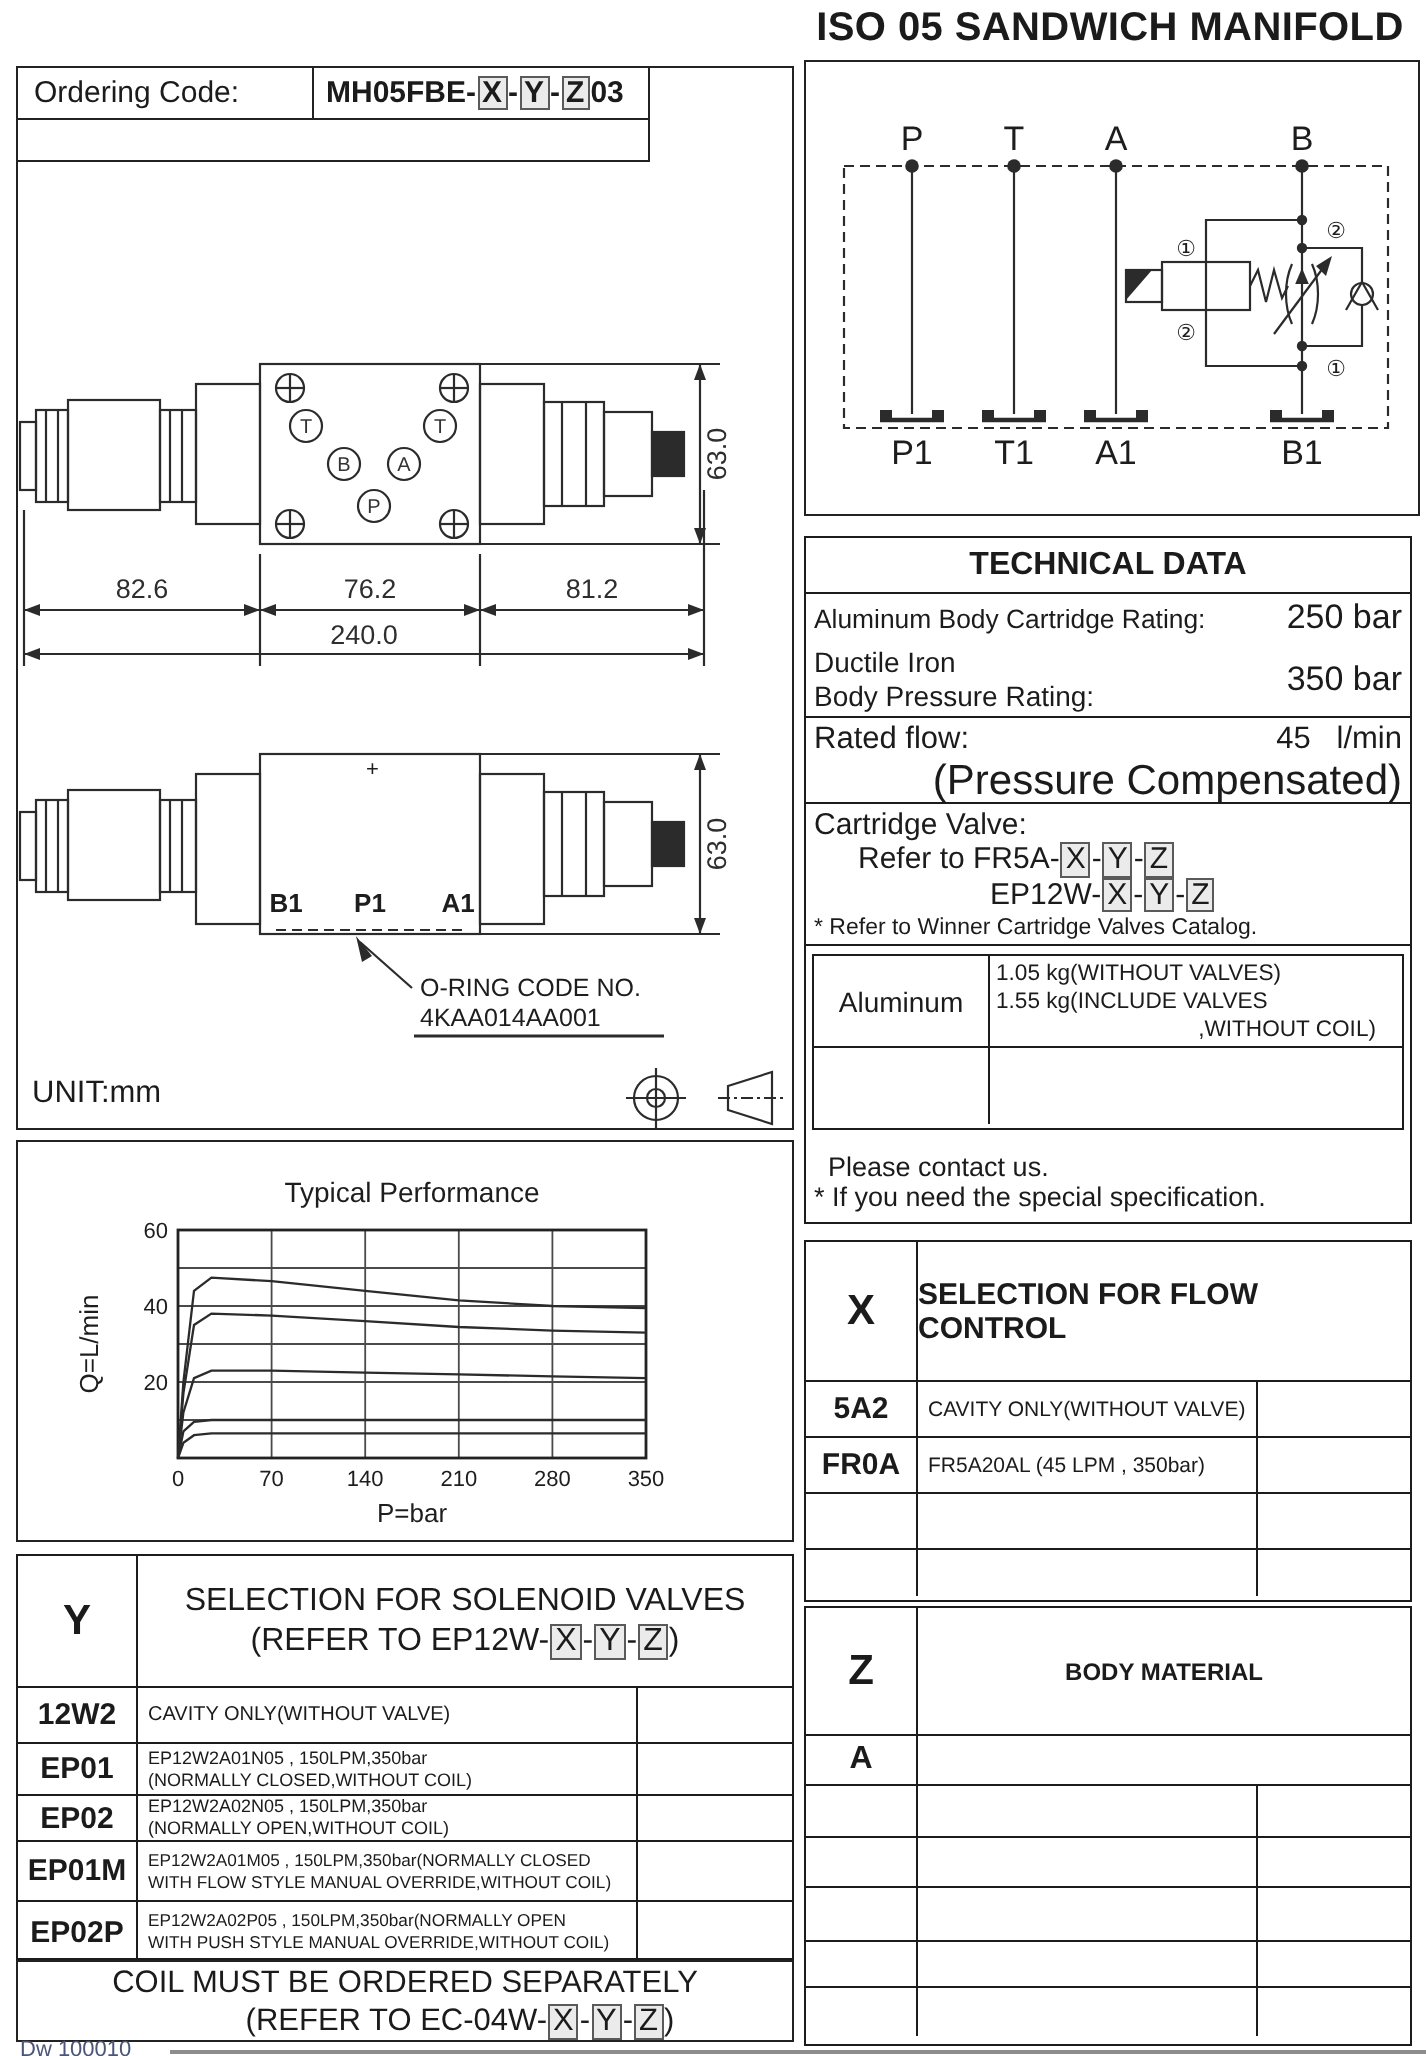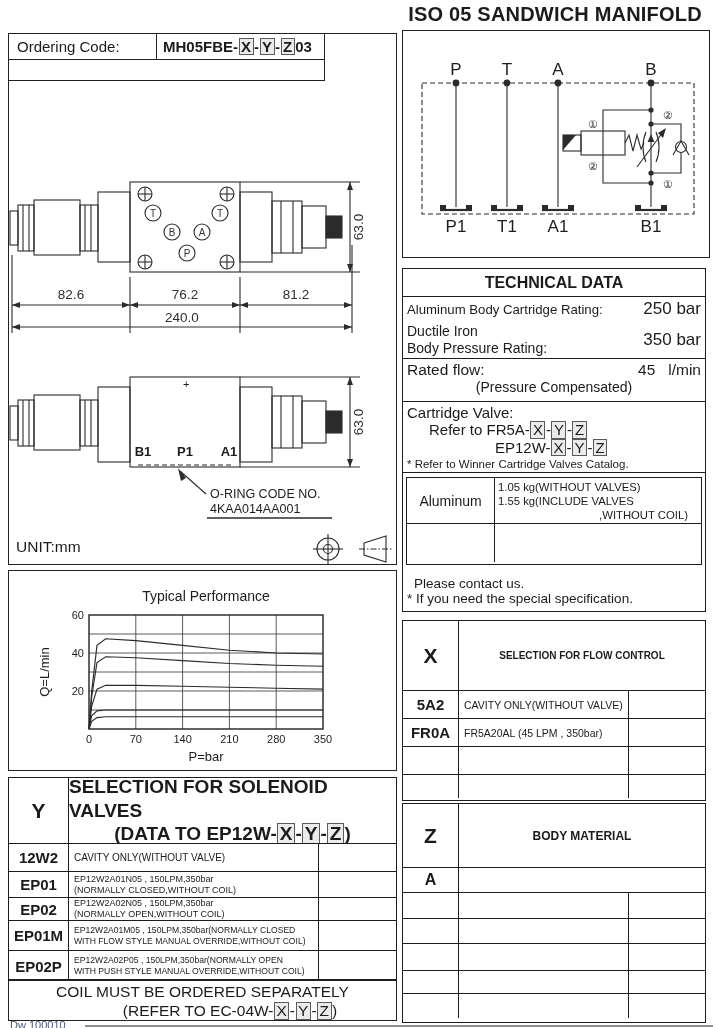--- a/index.html
+++ b/index.html
@@ -235,23 +235,23 @@
       <text class="tick" x="73" y="44" text-anchor="end">60</text>
       <text class="ctitle" x="195" y="26" text-anchor="middle">Typical Performance</text>
       <text class="clabel" x="195" y="186" text-anchor="middle">P=bar</text>
       <text class="clabel" transform="translate(38,97) rotate(-90)" text-anchor="middle">Q=L/min</text>
     </svg>
 </div>
 
 <div class="tbl" style="left:8px;top:777px;width:389px;height:203px">
   <div class="trow" style="height:66px">
     <div class="tc keycell" style="width:60px;font-size:21px">Y</div>
-    <div class="tc" style="flex:1;flex-direction:column;font-weight:bold;font-size:19px;line-height:1.25">
+    <div class="tc" style="flex:1;flex-direction:column;font-weight:normal;font-size:16px;line-height:1.25">
       <div>SELECTION FOR SOLENOID VALVES</div>
-      <div><span>(DATA TO EP12W-</span><span class="vbox">X</span><span>-</span><span class="vbox">Y</span><span>-</span><span class="vbox">Z</span><span>)</span></div>
+      <div><span>(REFER TO EP12W-</span><span class="vbox">X</span><span>-</span><span class="vbox">Y</span><span>-</span><span class="vbox">Z</span><span>)</span></div>
     </div>
   </div>
   <div class="trow" style="height:28px">
     <div class="tc keycell" style="width:60px;font-size:15px">12W2</div>
     <div class="tc desc pre" style="width:250px;font-size:10px">CAVITY ONLY(WITHOUT VALVE)</div>
     <div class="tc" style="flex:1"></div>
   </div>
   <div class="trow" style="height:26px">
     <div class="tc keycell" style="width:60px;font-size:15px">EP01</div>
     <div class="tc desc pre" style="width:250px;font-size:9px;line-height:1.2">EP12W2A01N05 , 150LPM,350bar
@@ -380,21 +380,21 @@
   <div style="height:37px;display:flex;align-items:center;justify-content:space-between;padding:0 4px;border-bottom:1.6px solid #1c1c1c;box-sizing:content-box">
     <span class="pre" style="font-size:14px;line-height:1.2">Ductile Iron
 Body Pressure Rating:</span>
     <span style="font-size:17px">350 bar</span>
   </div>
   <div style="height:43px;border-bottom:1.6px solid #1c1c1c;padding:2px 4px 0 4px;box-sizing:border-box">
     <div style="display:flex;justify-content:space-between">
       <span style="font-size:15.5px">Rated flow:</span>
       <span style="font-size:15.5px;white-space:pre">45   l/min</span>
     </div>
-    <div style="text-align:center;font-size:14px">(Pressure Compensated)</div>
+    <div style="text-align:right;font-size:21px">(Pressure Compensated)</div>
   </div>
   <div style="height:71px;border-bottom:1.6px solid #1c1c1c;padding:2px 4px 0 4px;box-sizing:border-box;font-size:15px;line-height:1.15">
     <div>Cartridge Valve:</div>
     <div style="padding-left:22px"><span>Refer to FR5A-</span><span class="vbox">X</span><span>-</span><span class="vbox">Y</span><span>-</span><span class="vbox">Z</span></div>
     <div style="padding-left:88px"><span>EP12W-</span><span class="vbox">X</span><span>-</span><span class="vbox">Y</span><span>-</span><span class="vbox">Z</span></div>
     <div style="font-size:11.5px;padding-top:2px">* Refer to Winner Cartridge Valves Catalog.</div>
   </div>
   <div style="margin:4px 3px 0 3px;border:1.6px solid #1c1c1c;height:88px;box-sizing:border-box">
     <div style="display:flex;height:46px;border-bottom:1.4px solid #1c1c1c;box-sizing:border-box">
       <div style="width:88px;border-right:1.4px solid #1c1c1c;display:flex;align-items:center;justify-content:center;font-size:14px;box-sizing:border-box">Aluminum</div>
@@ -411,21 +411,21 @@
   </div>
   <div style="position:absolute;left:4px;bottom:4px;font-size:13.5px;line-height:1.15">
     <div style="padding-left:7px">Please contact us.</div>
     <div>* If you need the special specification.</div>
   </div>
 </div>
 
 <div class="tbl" style="left:402px;top:620px;width:304px;height:181px">
   <div class="trow" style="height:70px">
     <div class="tc keycell" style="width:56px;font-size:21px">X</div>
-    <div class="tc" style="flex:1;font-weight:bold;font-size:10px">SELECTION FOR FLOW CONTROL</div>
+    <div class="tc" style="flex:1;font-weight:bold;font-size:15px">SELECTION FOR FLOW CONTROL</div>
   </div>
   <div class="trow" style="height:28px">
     <div class="tc keycell" style="width:56px;font-size:15px">5A2</div>
     <div class="tc desc" style="width:170px;font-size:10.5px">CAVITY ONLY(WITHOUT VALVE)</div>
     <div class="tc" style="flex:1"></div>
   </div>
   <div class="trow" style="height:28px">
     <div class="tc keycell" style="width:56px;font-size:15px">FR0A</div>
     <div class="tc desc" style="width:170px;font-size:10.5px">FR5A20AL (45 LPM , 350bar)</div>
     <div class="tc" style="flex:1"></div>

